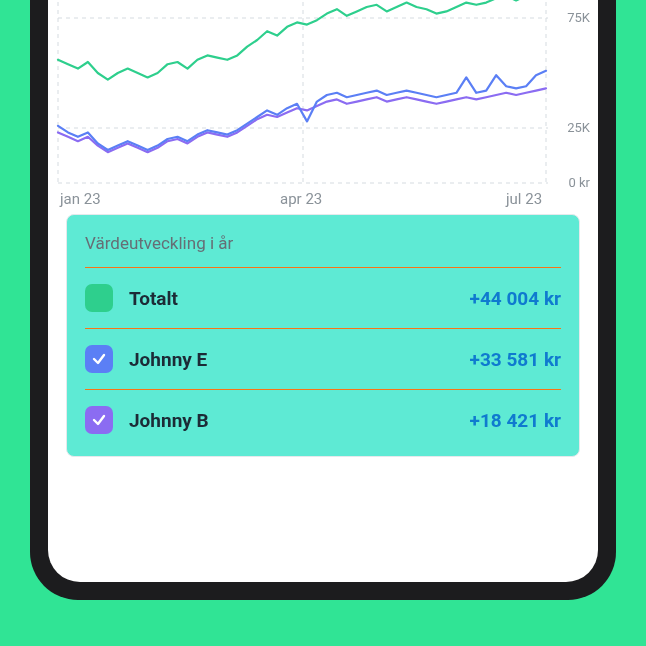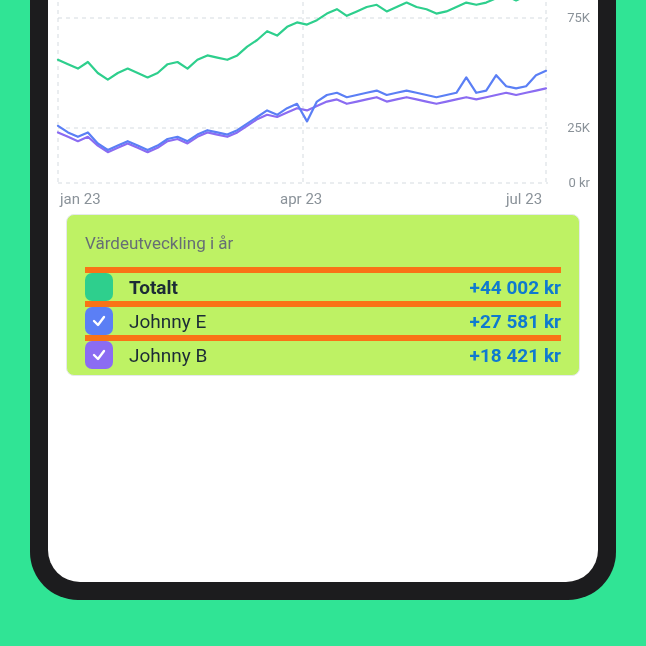--- a/index.html
+++ b/index.html
@@ -43,51 +43,51 @@
   .series { fill: none; stroke-width: 2.2; stroke-linejoin: round; stroke-linecap: round; }
   .series.total  { stroke: #2ecf8d; }
   .series.johnny { stroke: #5b7ff5; }
   .series.nadine { stroke: #8b6cf2; }
 
   .legend-panel {
     margin: 6px 18px 0 18px;
     border: 1px solid #e5e9ec;
     border-radius: 8px;
     padding: 18px 18px 6px 18px;
-    background: #bef264;
+    background: #5eead4;
   }
   .legend-title {
     color: #666e75;
     font-size: 17px;
     margin-bottom: 14px;
     font-weight: 400;
   }
   .legend-row {
     display: flex;
     align-items: center;
-    padding: 0 0;
-    border-top: 6px solid #f97316;
+    padding: 16px 0;
+    border-top: 1px solid #f97316;
   }
   .legend-row:first-of-type { border-top: none; padding-top: 6px; }
   .swatch {
     width: 28px; height: 28px;
     border-radius: 7px;
     margin-right: 16px;
     flex: 0 0 auto;
     display: flex; align-items: center; justify-content: center;
   }
   .swatch.sw-total  { background: #2ecf8d; }
   .swatch.sw-johnny { background: #5b7ff5; }
   .swatch.sw-nadine { background: #8b6cf2; }
   .swatch svg { width: 16px; height: 16px; }
   .row-name {
     flex: 1 1 auto;
     font-size: 19px;
     color: #1c2b36;
-    font-weight: 400;
+    font-weight: 700;
   }
   .row-name.strong { font-weight: 700; }
   .row-val {
     font-size: 19px;
     color: #0f7acf;
     font-weight: 700;
     white-space: nowrap;
   }
 </style>
 </head>
@@ -119,31 +119,31 @@
         <polyline class="series total" points="10.0,241.8 20.0,246.2 29.9,250.6 39.9,244.0 49.8,255.0 59.8,261.6 69.8,255.0 79.7,250.6 89.7,255.0 99.6,259.4 109.6,255.0 119.6,246.2 129.5,244.0 139.5,250.6 149.4,241.8 159.4,237.4 169.3,239.6 179.3,241.8 189.3,237.4 199.2,228.6 209.2,222.0 219.1,213.2 229.1,217.6 239.1,208.8 249.0,204.4 259.0,206.6 268.9,202.2 278.9,195.6 288.9,191.2 298.8,197.8 308.8,193.4 318.7,189.0 328.7,186.8 338.7,193.4 348.6,189.0 358.6,184.6 368.5,189.0 378.5,191.2 388.4,195.6 398.4,193.4 408.4,189.0 418.3,184.6 428.3,186.8 438.2,184.6 448.2,180.2 458.2,178.0 468.1,182.4 478.1,178.0 488.0,173.6 498.0,171.4"></polyline>
       </svg>
     </div>
 
     <div class="legend-panel">
       <div class="legend-title">Värdeutveckling i år</div>
 
       <div class="legend-row">
         <div class="swatch sw-total"></div>
         <div class="row-name strong">Totalt</div>
-        <div class="row-val">+44 002 kr</div>
+        <div class="row-val">+44 004 kr</div>
       </div>
 
       <div class="legend-row">
         <div class="swatch sw-johnny">
           <svg viewBox="0 0 16 16">
               <polyline points="3,8 7,12 13,4" fill="none" stroke="#fff" stroke-width="2.4" stroke-linecap="round" stroke-linejoin="round"></polyline>
             </svg>
         </div>
         <div class="row-name">Johnny E</div>
-        <div class="row-val">+27 581 kr</div>
+        <div class="row-val">+33 581 kr</div>
       </div>
 
       <div class="legend-row">
         <div class="swatch sw-nadine">
           <svg viewBox="0 0 16 16">
               <polyline points="3,8 7,12 13,4" fill="none" stroke="#fff" stroke-width="2.4" stroke-linecap="round" stroke-linejoin="round"></polyline>
             </svg>
         </div>
         <div class="row-name">Johnny B</div>
         <div class="row-val">+18 421 kr</div>

